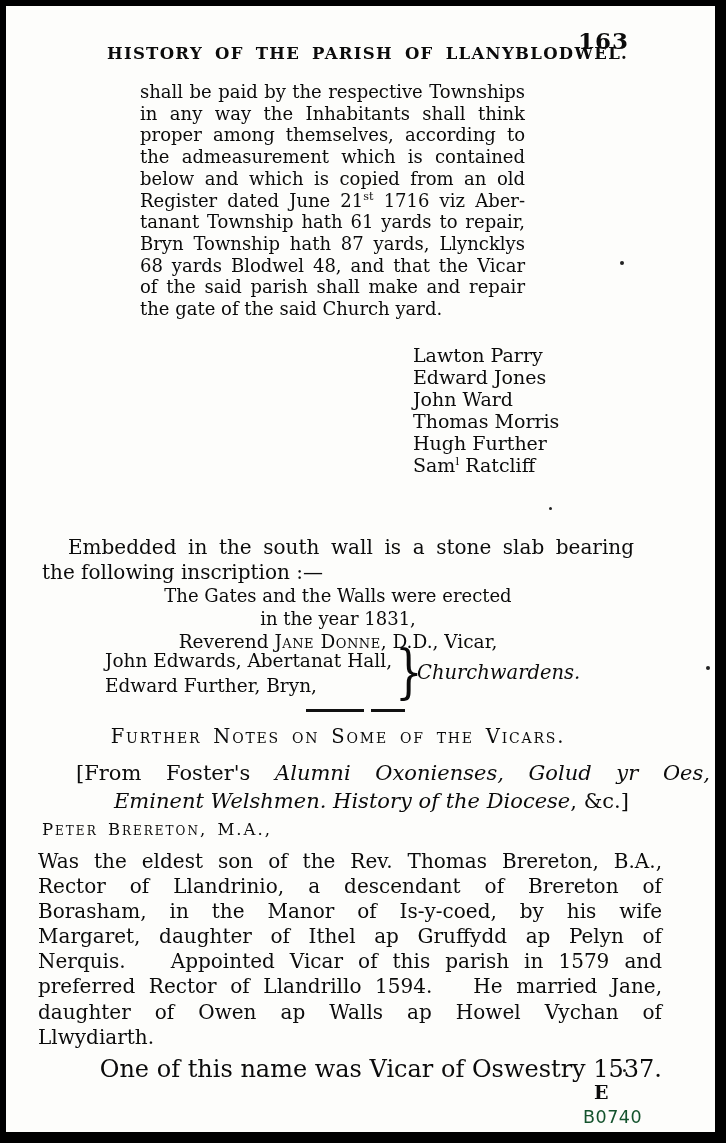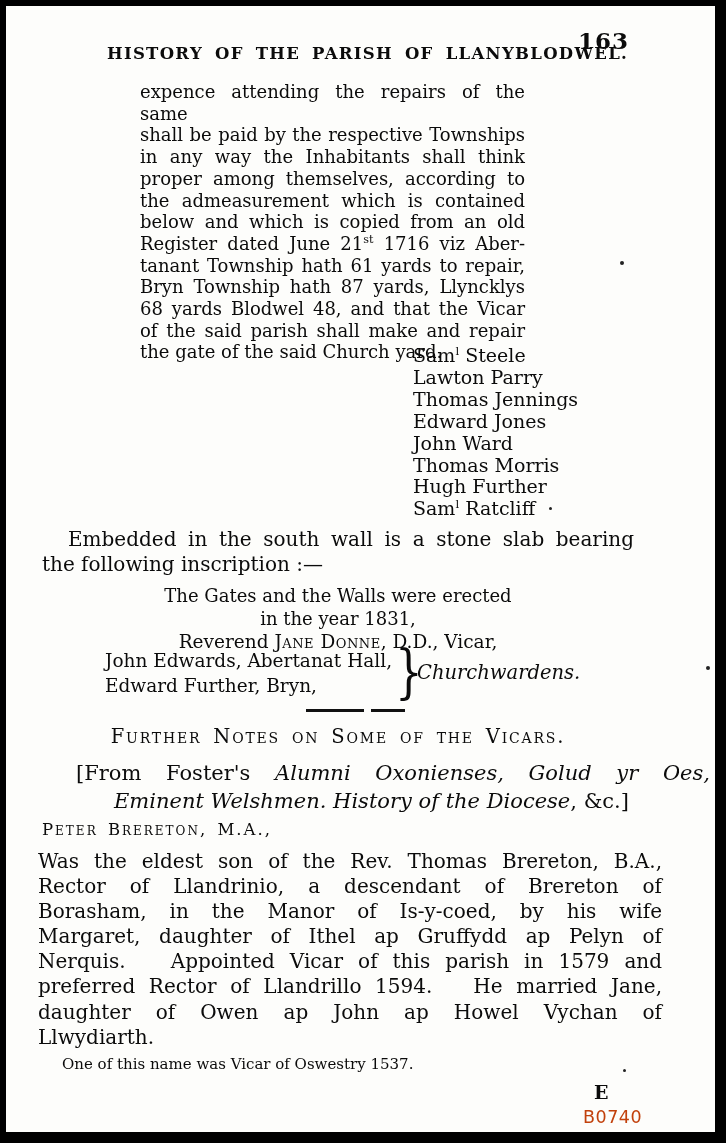--- a/index.html
+++ b/index.html
@@ -34,21 +34,21 @@
   }
   .sig-list {
     left: 407px; top: 339px;
     font-size: 19px; line-height: 21.9px;
   }
 
   .embedded {
     left: 36px; top: 521px; width: 592px;
     font-size: 20px; line-height: 24.5px;
   }
-  .embedded .l1 { text-indent: 26px; }
+  .embedded .l1 { text-indent: 26px; margin-top: 8px; }
 
   .inscription {
     left: 36px; top: 578px; width: 592px;
     text-align: center; font-size: 18px; line-height: 23px;
   }
   .inscription .l3 { font-size: 18.5px; }
   .smallcaps { font-variant: small-caps; letter-spacing: 0.5px; }
 
   .warden-names {
     left: 99px; top: 642px;
@@ -91,62 +91,59 @@
     font-size: 16.5px; letter-spacing: 2px; word-spacing: 3px;
   }
 
   .bio {
     left: 32px; top: 843px; width: 624px;
     font-size: 20px; line-height: 25.1px;
   }
 
   .closing {
     left: 32px; top: 1049px; width: 624px;
-    font-size: 15px; text-indent: 24px;
+    font-size: 24px; text-indent: 24px; text-align: right;
   }
 
   .signature-mark {
     left: 588px; top: 1075px;
     font-size: 19px; font-weight: bold; letter-spacing: 1px;
   }
   .catalog-stamp {
     left: 577px; top: 1101px;
     font-family: "DejaVu Sans", "Liberation Sans", sans-serif;
-    font-size: 17.5px; color: #c2410c; letter-spacing: 0.5px;
+    font-size: 17.5px; color: #14532d; letter-spacing: 0.5px;
   }
 
   .speck { position:absolute; background:#222; border-radius:50%; }
 </style>
 </head>
 <body>
 
 <div class="page">
 
   <div class="abs running-title">HISTORY OF THE PARISH OF LLANYBLODWEL.</div>
   <div class="abs page-number">163</div>
 
   <div class="abs clause-block">
-    <div class="jline">expence attending the repairs of the same</div>
     <div class="jline">shall be paid by the respective Townships</div>
     <div class="jline">in any way the Inhabitants shall think</div>
     <div class="jline">proper among themselves, according to</div>
     <div class="jline">the admeasurement which is contained</div>
     <div class="jline">below and which is copied from an old</div>
     <div class="jline"><span>Register dated June 21</span><sup class="sc-sup">st</sup><span> 1716 viz Aber-</span></div>
     <div class="jline">tanant Township hath 61 yards to repair,</div>
     <div class="jline">Bryn Township hath 87 yards, Llyncklys</div>
     <div class="jline">68 yards Blodwel 48, and that the Vicar</div>
     <div class="jline">of the said parish shall make and repair</div>
     <div>the gate of the said Church yard.</div>
   </div>
 
   <div class="abs sig-list">
-    <div><span>Sam</span><sup class="sc-sup">l</sup><span> Steele</span></div>
     <div><span>Lawton Parry</span></div>
-    <div><span>Thomas Jennings</span></div>
     <div><span>Edward Jones</span></div>
     <div><span>John Ward</span></div>
     <div><span>Thomas Morris</span></div>
     <div><span>Hugh Further</span></div>
     <div><span>Sam</span><sup class="sc-sup">l</sup><span> Ratcliff</span></div>
   </div>
 
   <div class="abs embedded">
     <div class="l1 jline">Embedded in the south wall is a stone slab bearing</div>
     <div>the following inscription :—</div>
@@ -179,21 +176,21 @@
 
   <div class="abs subheading">Peter Brereton, M.A.,</div>
 
   <div class="abs bio">
     <div class="jline">Was the eldest son of the Rev. Thomas Brereton, B.A.,</div>
     <div class="jline">Rector of Llandrinio, a descendant of Brereton of</div>
     <div class="jline">Borasham, in the Manor of Is-y-coed, by his wife</div>
     <div class="jline">Margaret, daughter of Ithel ap Gruffydd ap Pelyn of</div>
     <div class="jline">Nerquis.&nbsp;&nbsp;&nbsp;Appointed Vicar of this parish in 1579 and</div>
     <div class="jline">preferred Rector of Llandrillo 1594.&nbsp;&nbsp;&nbsp;He married Jane,</div>
-    <div class="jline">daughter of Owen ap John ap Howel Vychan of</div>
+    <div class="jline">daughter of Owen ap Walls ap Howel Vychan of</div>
     <div>Llwydiarth.</div>
   </div>
 
   <div class="abs closing">One of this name was Vicar of Oswestry 1537.</div>
 
   <div class="abs signature-mark">E</div>
   <div class="abs catalog-stamp">B0740</div>
 
   <div class="speck" style="left:614px; top:255px; width:4px; height:4px;"></div>
   <div class="speck" style="left:700px; top:660px; width:4px; height:4px;"></div>

